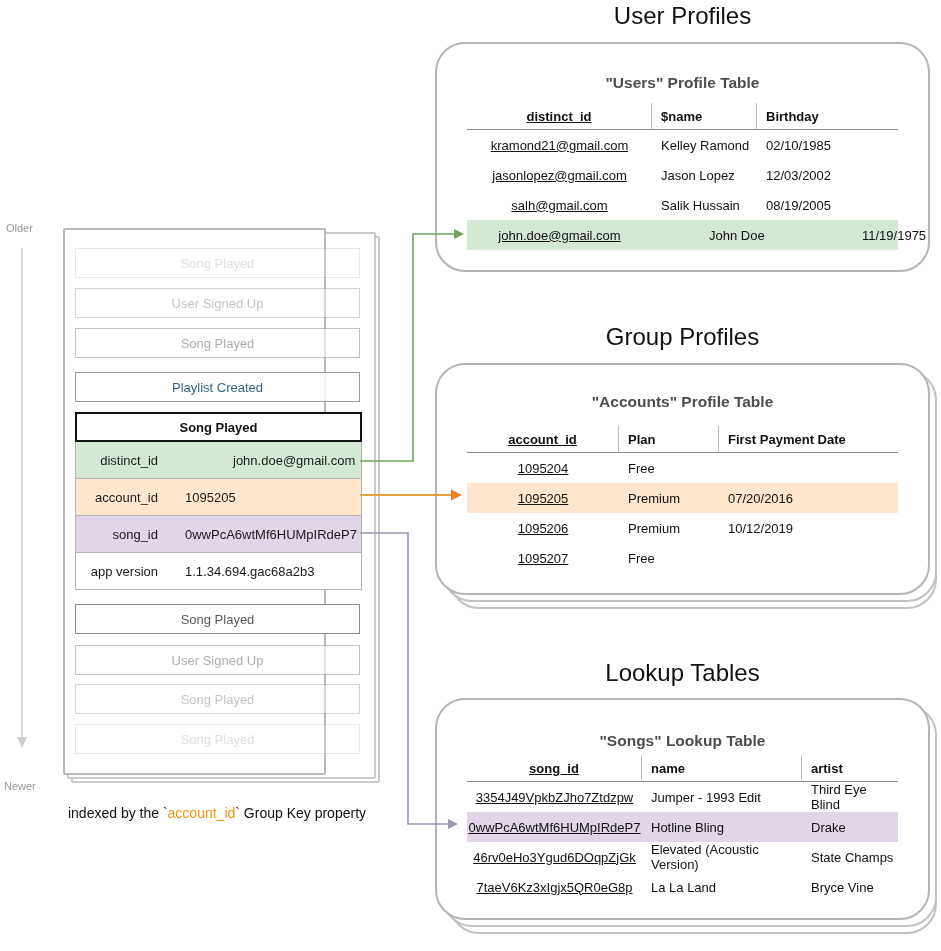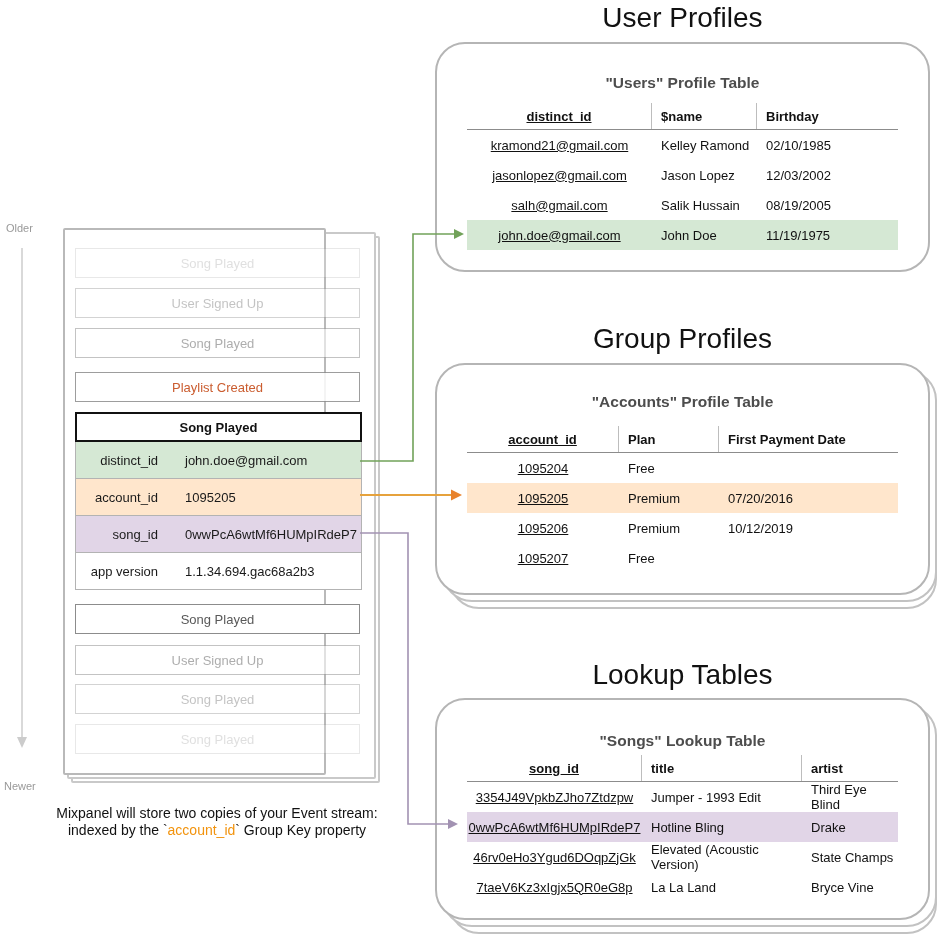--- a/index.html
+++ b/index.html
@@ -2,21 +2,21 @@
 <html><head>
 <meta charset="utf-8">
 <style>
   html,body { margin:0; padding:0; background:#fff; }
   .canvas {
     position:relative; width:941px; height:951px;
     font-family:"Liberation Sans", sans-serif;
     color:#000; background:#fff; overflow:hidden;
   }
   
-  .sec-title { position:absolute; font-size:28px; color:#111; text-align:center; }
+  .sec-title { position:absolute; font-size:24px; color:#111; text-align:center; }
   #t-event  { left:63px;  width:309px; top:186px; }
   #t-user   { left:435px; width:495px; top:2px; }
   #t-group  { left:435px; width:495px; top:323px; }
   #t-lookup { left:435px; width:495px; top:659px; }
 
   
   .tl-label { position:absolute; font-size:11px; color:#999; }
   #older { left:6px; top:222px; }
   #newer { left:4px; top:760px;margin-top:20px; }
 
@@ -30,38 +30,38 @@
     background:#fff; border:2px solid #b9b9b9; box-sizing:border-box; border-radius:2px;
   }
   .ev {
     position:absolute; left:10px; width:285px; height:30px; box-sizing:border-box;
     border:1px solid #999; display:flex; align-items:center; justify-content:center;
     font-size:13px; color:#737373; background:#fff;
   }
   .fade1 { opacity:0.22; }
   .fade2 { opacity:0.42; }
   .fade3 { opacity:0.58; }
-  .fade4 { opacity:0.85; color:#c2410c; border-color:#8c8c8c;text-align:right; }
+  .fade4 { opacity:0.85; color:#0c4a6e; border-color:#8c8c8c;text-align:right; }
   .fade5 { opacity:1; color:#595959; border-color:#8c8c8c; }
 
   .prop-card { position:absolute; left:10px; top:182px; width:287px; }
   .prop-header {
     box-sizing:border-box; height:30px; border:2px solid #111; background:#fff;
     display:flex; align-items:center; justify-content:center;
     font-size:13px; font-weight:bold; color:#111;
   }
   .prop-row {
     box-sizing:border-box; height:37px; border:1px solid #b3b3b3; border-top:none;
     display:flex; align-items:center; font-size:13px; color:#1a1a1a; background:#fff;
   }
   .prop-key { width:82px; text-align:right; flex:none; }
   .prop-val { margin-left:27px; }
 
   
-  .hl-green  { background:#d5e8d4 !important; }
+  .hl-green  { background:#d5e8d4 !important;gap:48px; }
   .hl-orange { background:#ffe6cc !important; }
   .hl-purple { background:#e1d5e7 !important; }
 
   
   .caption { position:absolute; left:28px; width:378px; top:805px;
     font-size:14px; line-height:17px; text-align:center; color:#111; }
   .code-green  { color:#2e9e46; }
   .code-orange { color:#f2930d; }
 
   
@@ -165,21 +165,20 @@
       </div>
     <div class="ev fade2" style="top:454px">
         <span>Song Played</span>
       </div>
     <div class="ev fade1" style="top:494px">
         <span>Song Played</span>
       </div>
   </div>
 
   <div class="caption">
-    <div><span>Mixpanel will store two copies of your Event stream:</span></div>
     <div><span>indexed by the `</span><span class="code-orange">account_id</span><span>` Group Key property</span></div>
   </div>
 
   <div class="card" id="user-card">
     <div class="card-title">"Users" Profile Table</div>
     <div class="tbl users">
       <div class="tbl-head">
         <div class="c1 idtxt">distinct_id</div>
         <div class="c2">$name</div>
         <div class="c3">Birthday</div>
@@ -240,21 +239,21 @@
     </div>
   </div>
 
   <div class="stack card-stack songs-s2"></div>
   <div class="stack card-stack songs-s1"></div>
   <div class="card" id="songs-card">
     <div class="card-title">"Songs" Lookup Table</div>
     <div class="tbl songs">
       <div class="tbl-head">
         <div class="c1 idtxt">song_id</div>
-        <div class="c2">title</div>
+        <div class="c2">name</div>
         <div class="c3">artist</div>
       </div>
       <div class="tbl-row">
         <div class="c1 idtxt">3354J49VpkbZJho7Ztdzpw</div>
         <div class="c2">Jumper - 1993 Edit</div>
         <div class="c3">Third Eye Blind</div>
       </div>
       <div class="tbl-row hl-purple">
         <div class="c1 idtxt">0wwPcA6wtMf6HUMpIRdeP7</div>
         <div class="c2">Hotline Bling</div>

